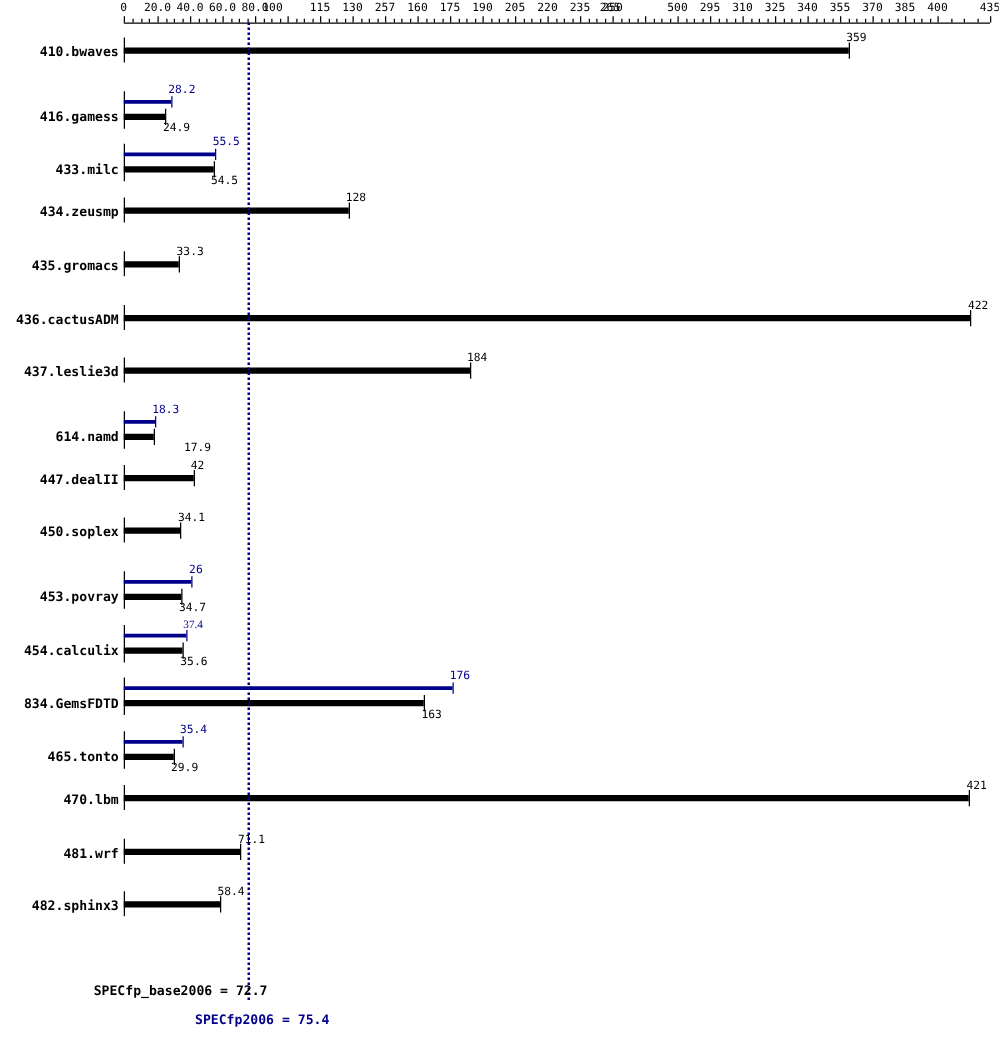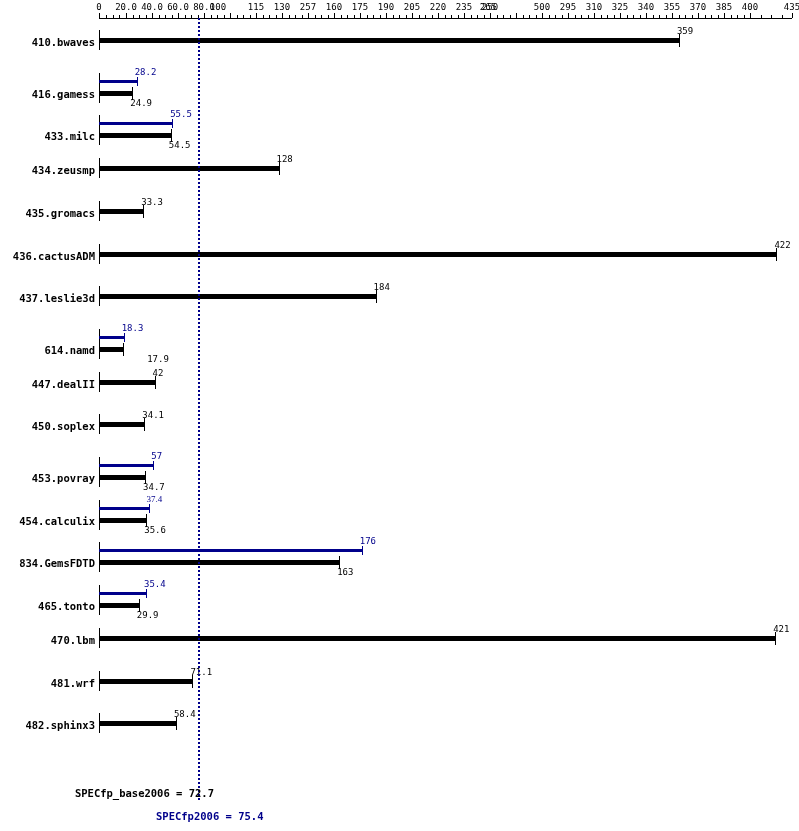--- a/index.html
+++ b/index.html
@@ -311,21 +311,21 @@
         <div class="baseline-v" style="left: 99px; top: 414.3px; height: 20px;"></div>
         <div class="bar bar-base" style="left: 99px; top: 422.3px; width: 45.33px;"></div>
         <div class="bar-cap base" style="left: 144.33px; top: 418.3px; height: 13px;"></div>
         <div class="val-label" style="left: 142.33px; top: 410.3px;">34.1</div>
       </div>
       <div>
         <div class="row-label" style="left: 0px; top: 472px; width: 95px;">453.povray</div>
         <div class="baseline-v" style="left: 99px; top: 457px; height: 30px;"></div>
         <div class="bar bar-peak" style="left: 99px; top: 464px; width: 54.3px;"></div>
         <div class="bar-cap peak" style="left: 153.3px; top: 461px; height: 9px;"></div>
-        <div class="val-label peak" style="left: 151.3px; top: 451px;">57</div>
+        <div class="val-label peak" style="left: 151.3px; top: 451px;">26</div>
         <div class="bar bar-base" style="left: 99px; top: 475px; width: 46.11px;"></div>
         <div class="bar-cap base" style="left: 145.11px; top: 471px; height: 13px;"></div>
         <div class="val-label" style="left: 143.11px; top: 482px;">34.7</div>
       </div>
       <div>
         <div class="row-label" style="left: 0px; top: 514.7px; width: 95px;">454.calculix</div>
         <div class="baseline-v" style="left: 99px; top: 499.7px; height: 30px;"></div>
         <div class="bar bar-peak" style="left: 99px; top: 506.7px; width: 49.62px;"></div>
         <div class="bar-cap peak" style="left: 148.62px; top: 503.7px; height: 9px;"></div>
         <div class="val-label peak" style="left: 146.62px; top: 493.7px; font-family: Liberation Serif, serif;">37.4</div>

